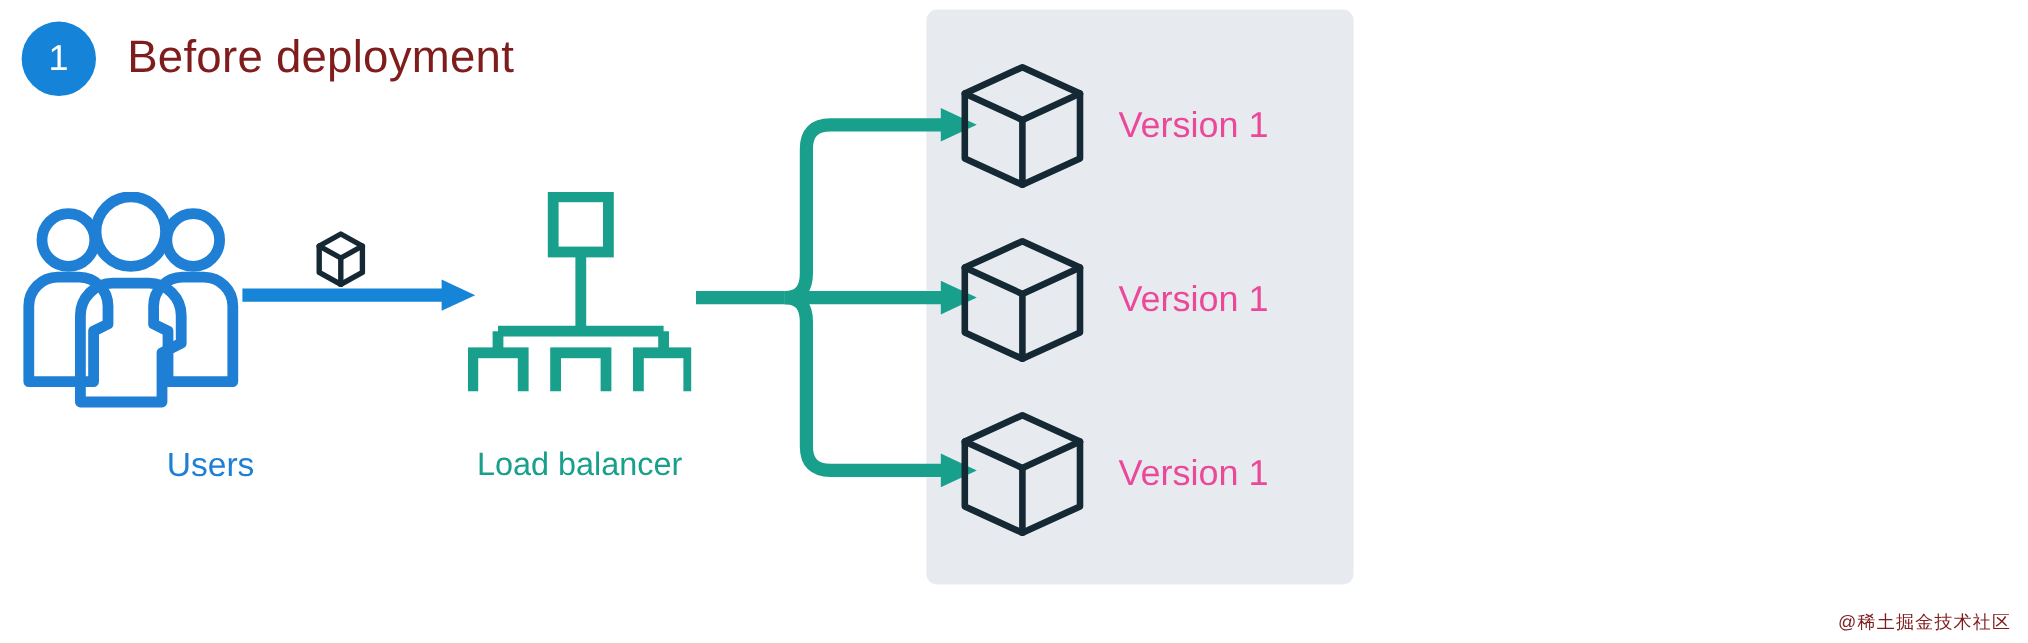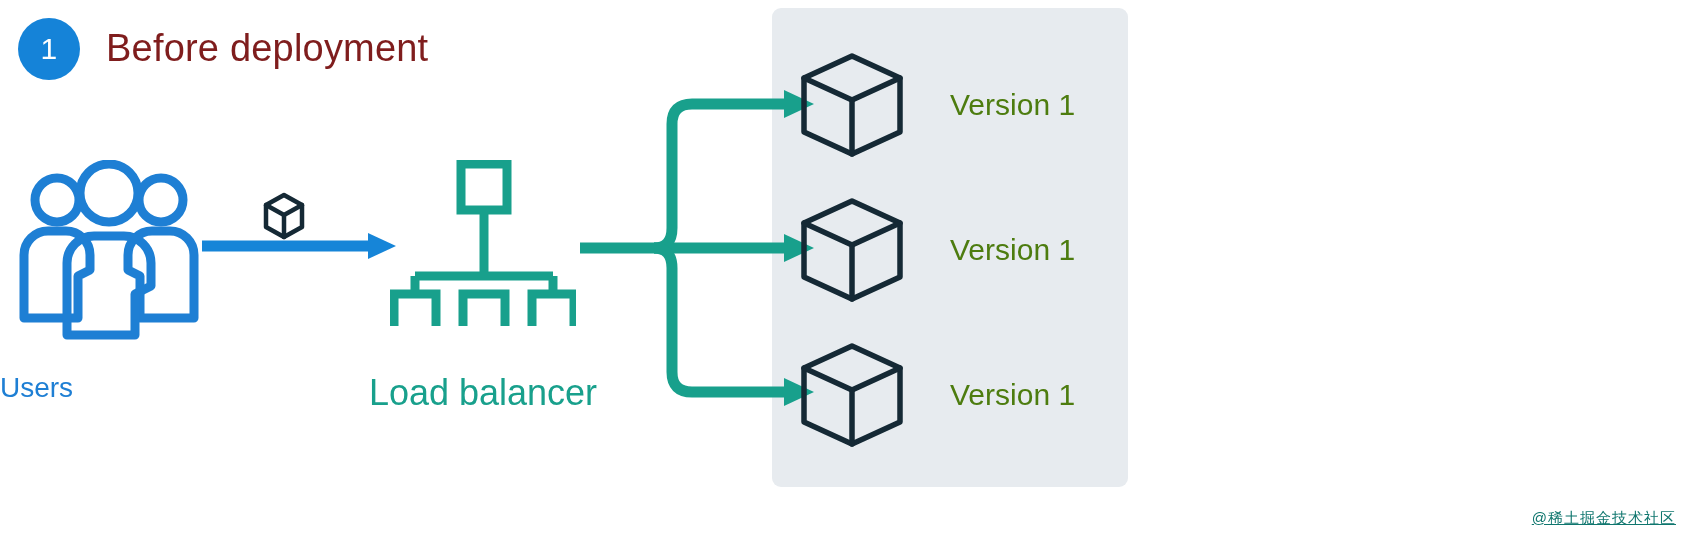--- a/index.html
+++ b/index.html
@@ -62,21 +62,21 @@
     left: 14px;
     top: 160px;
     width: 190px;
     height: 180px;
   }
   .users-label {
     position: absolute;
     left: 0px;
     top: 372px;
     width: 212px;
-    text-align: left;
+    text-align: right;
     font-size: 28px;
     color: #1E7FD4;
     white-space: nowrap;
   }
 
   
   .mini-cube {
     position: absolute;
     left: 262px;
     top: 192px;
@@ -100,21 +100,21 @@
     top: 160px;
     width: 186px;
     height: 166px;
   }
   .lb-label {
     position: absolute;
     left: 350px;
     top: 372px;
     width: 266px;
     text-align: center;
-    font-size: 36px;
+    font-size: 27px;
     color: #18A08C;
     white-space: nowrap;
   }
 
   
   .teal-branch {
     position: absolute;
     left: 578px;
     top: 82px;
     width: 240px;
@@ -133,36 +133,35 @@
   .version-row.r1 { top: 52px; }
   .version-row.r2 { top: 197px; }
   .version-row.r3 { top: 342px; }
 
   .cube-icon {
     width: 104px;
     height: 106px;
     flex: 0 0 auto;
   }
   .version-text {
-    margin-left: 46px;
+    margin-left: 28px;
     font-size: 30px;
-    color: #4d7c0f;
+    color: #ec4899;
     white-space: nowrap;
   }
 
   
   .watermark {
     position: absolute;
     right: 14px;
     bottom: 8px;
     font-size: 15px;
-    color: #0f766e;
+    color: #7f1d1d;
     letter-spacing: 1px;
     white-space: nowrap;
-    text-decoration: underline;
   }
 </style>
 </head>
 <body>
 
 <div id="stage">
 
   <div class="step-badge">1</div>
   <div class="step-title">Before deployment</div>
 

